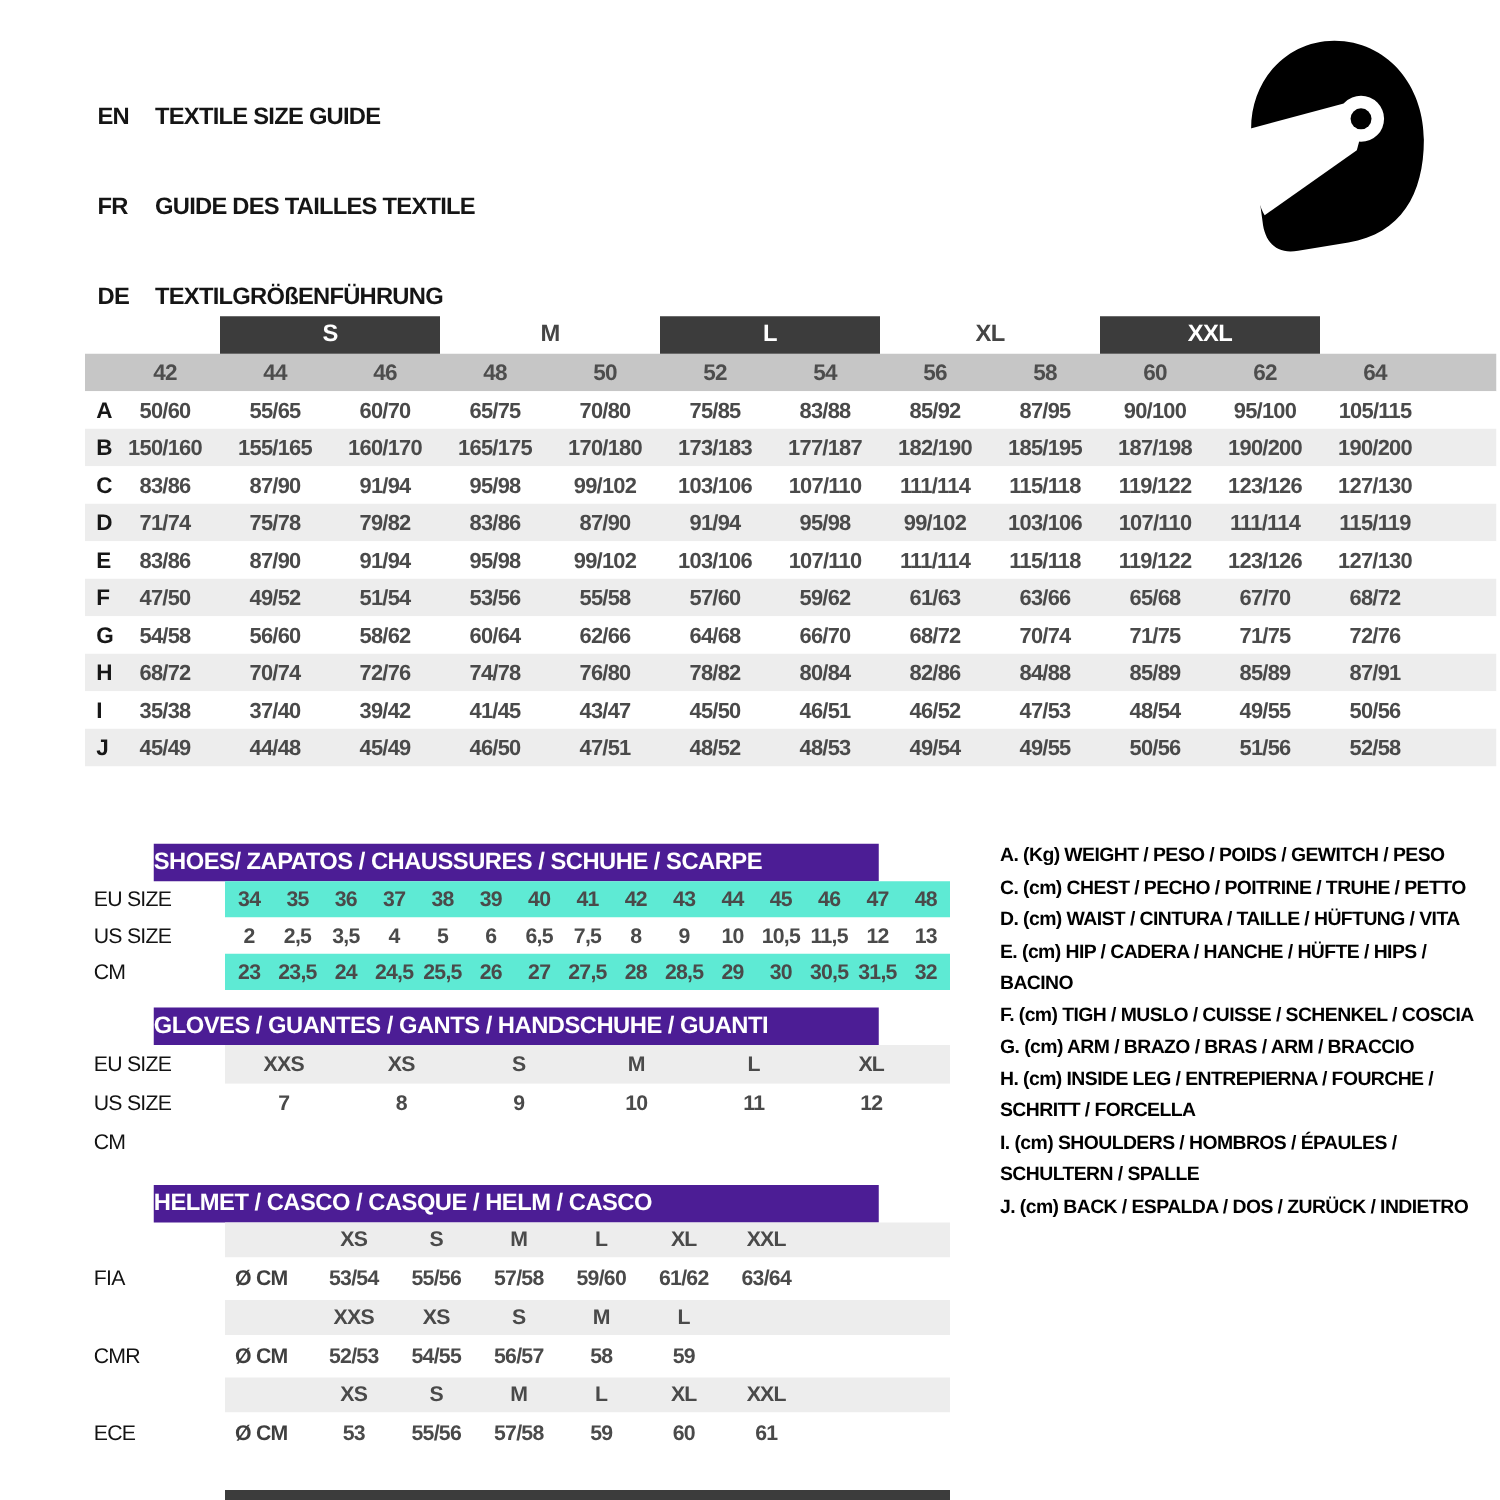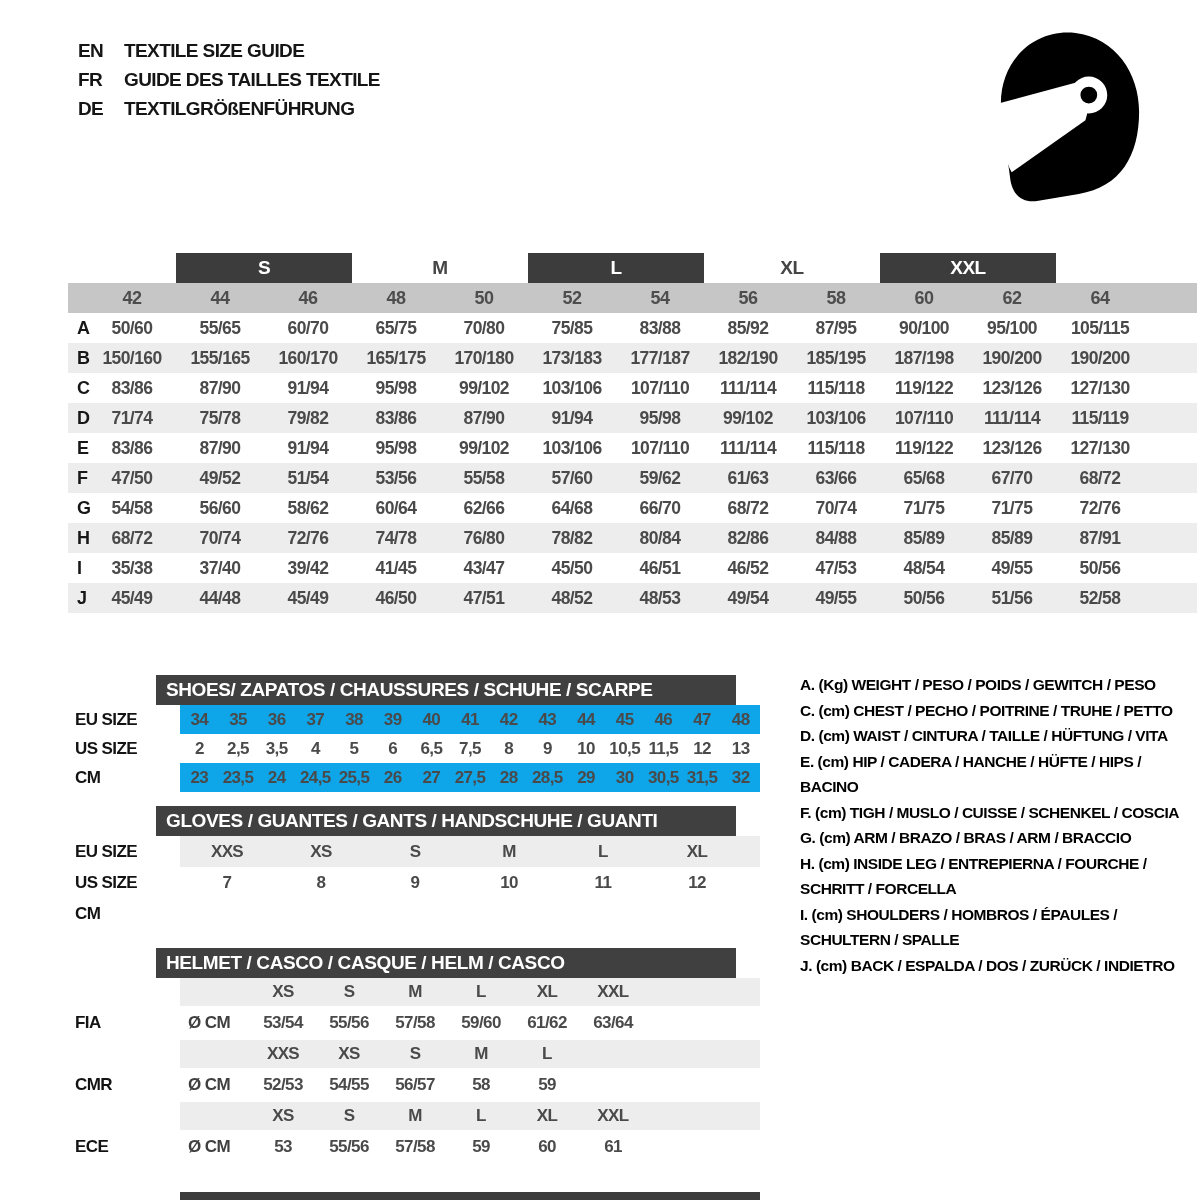--- a/index.html
+++ b/index.html
@@ -3,21 +3,21 @@
 <meta charset="utf-8">
 <style>
   html,body { margin:0; padding:0; }
   body {
     width:1200px; height:1200px; position:relative; overflow:hidden;
     background:#ffffff; font-family:"Liberation Sans", sans-serif;
   }
 
   
   .lang-block { position:absolute; left:78px; top:36px; }
-  .lang-row { display:flex; height:29px; align-items:center; }
+  .lang-row { display:flex; height:29px; align-items:center;margin-top:43px; }
   .lang-code { width:46px; font-weight:bold; font-size:19px; color:#151515; letter-spacing:-0.6px; }
   .lang-title { font-weight:bold; font-size:19px; color:#151515; letter-spacing:-0.6px; }
 
   
   .helmet-icon { position:absolute; left:978px; top:28px; width:168px; height:176px; }
 
   
   .main-table { position:absolute; left:68px; top:253px; width:1129px; }
   .grid13 { display:grid; grid-template-columns:20px repeat(12, 88px) 1fr; }
   .group-row { height:30px; }
@@ -32,32 +32,32 @@
   .m-row { height:30px; }
   .m-rows .m-row { background:#ffffff; }
   .m-rows .m-row.alt { background:#ededed; }
   .cell { display:flex; align-items:center; justify-content:center;
           font-weight:bold; font-size:17.5px; color:#4a4a4a; letter-spacing:-0.6px; white-space:nowrap; }
   .num-band .cell { font-size:18px; color:#4d4d4d; }
   .letter { color:#171717; font-size:18px; justify-content:flex-start; padding-left:9px; }
 
   
   .section { position:absolute; left:75px; }
-  .sec-header { margin-left:81px; width:580px; height:30px; background:#404040;
+  .sec-header { margin-left:48px; width:580px; height:30px; background:#4c1d95;
     color:#ffffff; font-weight:bold; font-size:19px; display:flex; align-items:center;
-    padding-left:10px; box-sizing:border-box; letter-spacing:-0.4px; white-space:nowrap; }
+    box-sizing:border-box; letter-spacing:-0.4px; white-space:nowrap; }
   .sg-row { display:flex; }
   .side-label { width:105px; display:flex; align-items:center;
-    font-weight:bold; font-size:17px; color:#131313; letter-spacing:-0.6px; }
+    font-weight:normal; font-size:17px; color:#131313; letter-spacing:-0.6px; }
   .band { width:580px; display:grid; box-sizing:border-box; }
   .band .cell { font-size:17px; }
 
   .shoes-sec .sg-row { height:29px; }
   .shoes-sec .band { grid-template-columns:repeat(15, 1fr); }
-  .shoes-sec .sg-row .band { background:#0ea5e9; }
+  .shoes-sec .sg-row .band { background:#5eead4; }
   .shoes-sec .sg-row.alt .band { background:#ffffff; }
 
   .gloves-sec .sg-row { height:31px; }
   .gloves-sec .band { grid-template-columns:repeat(6, 94px) 1fr; }
   .gloves-sec .sg-row .band { background:#ededed; }
   .gloves-sec .sg-row.alt .band { background:#ffffff; }
 
   .hm-row { display:flex; }
   .hm-sizes { height:28px; }
   .hm-vals { height:34px; }

